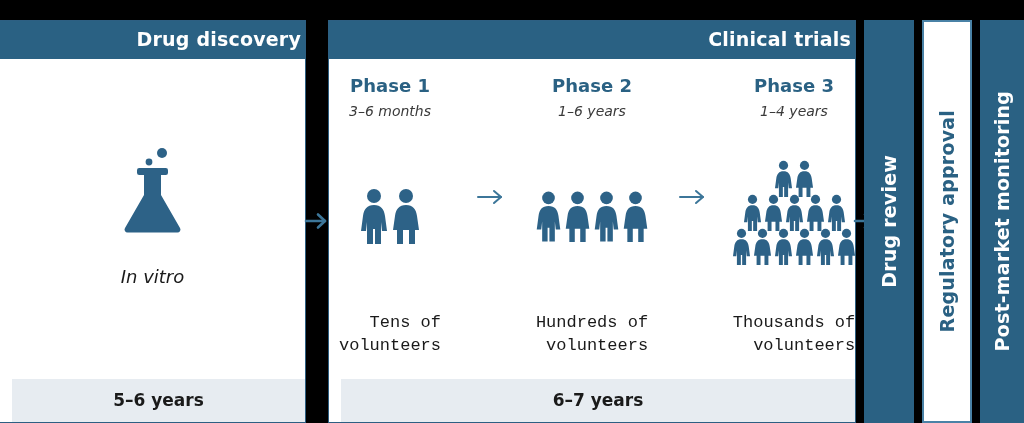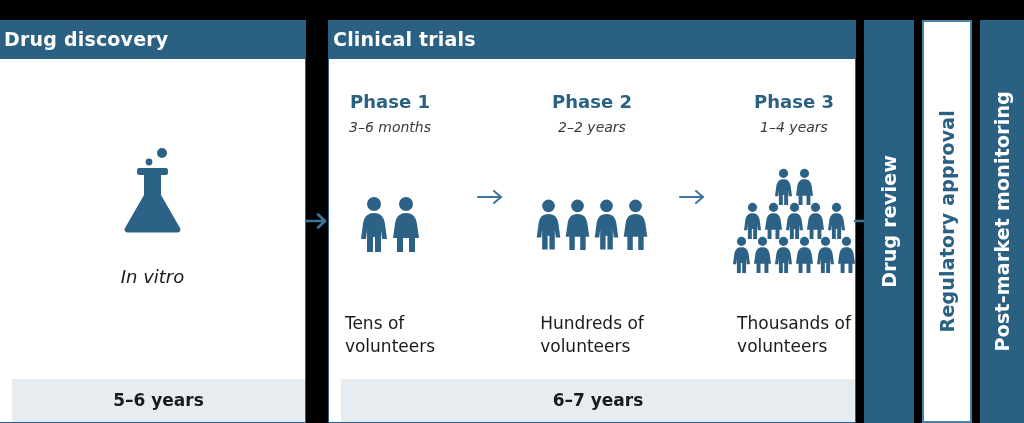--- a/index.html
+++ b/index.html
@@ -21,21 +21,21 @@
     background: #ffffff;
     border: 1px solid #2d5f82;
     display: flex;
     flex-direction: column;
   }
   .panel-header {
     background: #2a6183;
     color: #ffffff;
     font-weight: bold;
     font-size: 19px;
-    text-align: left;
+    text-align: right;
     letter-spacing: 0.2px;
     padding: 8px 4px 9px 4px;
     line-height: 1.1;
   }
   .panel-body {
     flex: 1 1 auto;
     position: relative;
     background: #ffffff;
   }
   .panel-footer {
@@ -74,40 +74,41 @@
   }
   .phase {
     flex: 0 0 auto;
     width: 150px;
     display: flex; flex-direction: column; align-items: center;
   }
   .phase-title {
     color: #2a6183;
     font-weight: bold;
     font-size: 18px;
-    margin-top: 22px;
+    margin-top: 6px;
   }
   .phase-dur {
     font-style: italic;
     font-size: 14px;
     color: #3a3a3a;
     margin-top: 7px;
   }
   .phase-figures {
     flex: 1 1 auto;
     display: flex; align-items: center; justify-content: center;
     width: 100%;
     min-height: 108px;
   }
   .phase-count {
     font-size: 17px;
     color: #1a1a1a;
-    text-align: left;
+    text-align: right;
     line-height: 1.35;
     padding-bottom: 16px;
+    font-family: Liberation Mono, monospace;
   }
   .phase-arrow {
     flex: 0 0 auto;
     width: 52px;
     display: flex; align-items: center; justify-content: center;
     color: #3c7699;
     padding-bottom: 48px;
   }
 
   
@@ -226,21 +227,21 @@
           <svg width="30" height="20" viewBox="0 0 30 20" aria-hidden="true">
             <g stroke="#3c7699" stroke-width="2" fill="none" stroke-linecap="round" stroke-linejoin="round">
               <line x1="2" y1="10" x2="25" y2="10"></line>
               <polyline points="18,4 25,10 18,16"></polyline>
             </g>
           </svg>
         </div>
 
         <div class="phase">
           <div class="phase-title">Phase 2</div>
-          <div class="phase-dur">2–2 years</div>
+          <div class="phase-dur">1–6 years</div>
           <div class="phase-figures">
             <div class="ppl-stack">
               <div class="ppl-row">
                 <svg width="29" height="52" viewBox="0 0 32 56" aria-hidden="true">
                     <g fill="#2d6287">
                   <circle cx="16" cy="8" r="7"></circle>
                   <path d="M16 17 c-7 0 -10 4 -11 11 l-2 15 h5 l1 -9 v22 h6 v-15 h2 v15 h6 v-22 l1 9 h5 l-2 -15 c-1 -7 -4 -11 -11 -11 Z"></path>
                 </g>
                   </svg>
                 <svg width="29" height="52" viewBox="0 0 32 56" aria-hidden="true">

